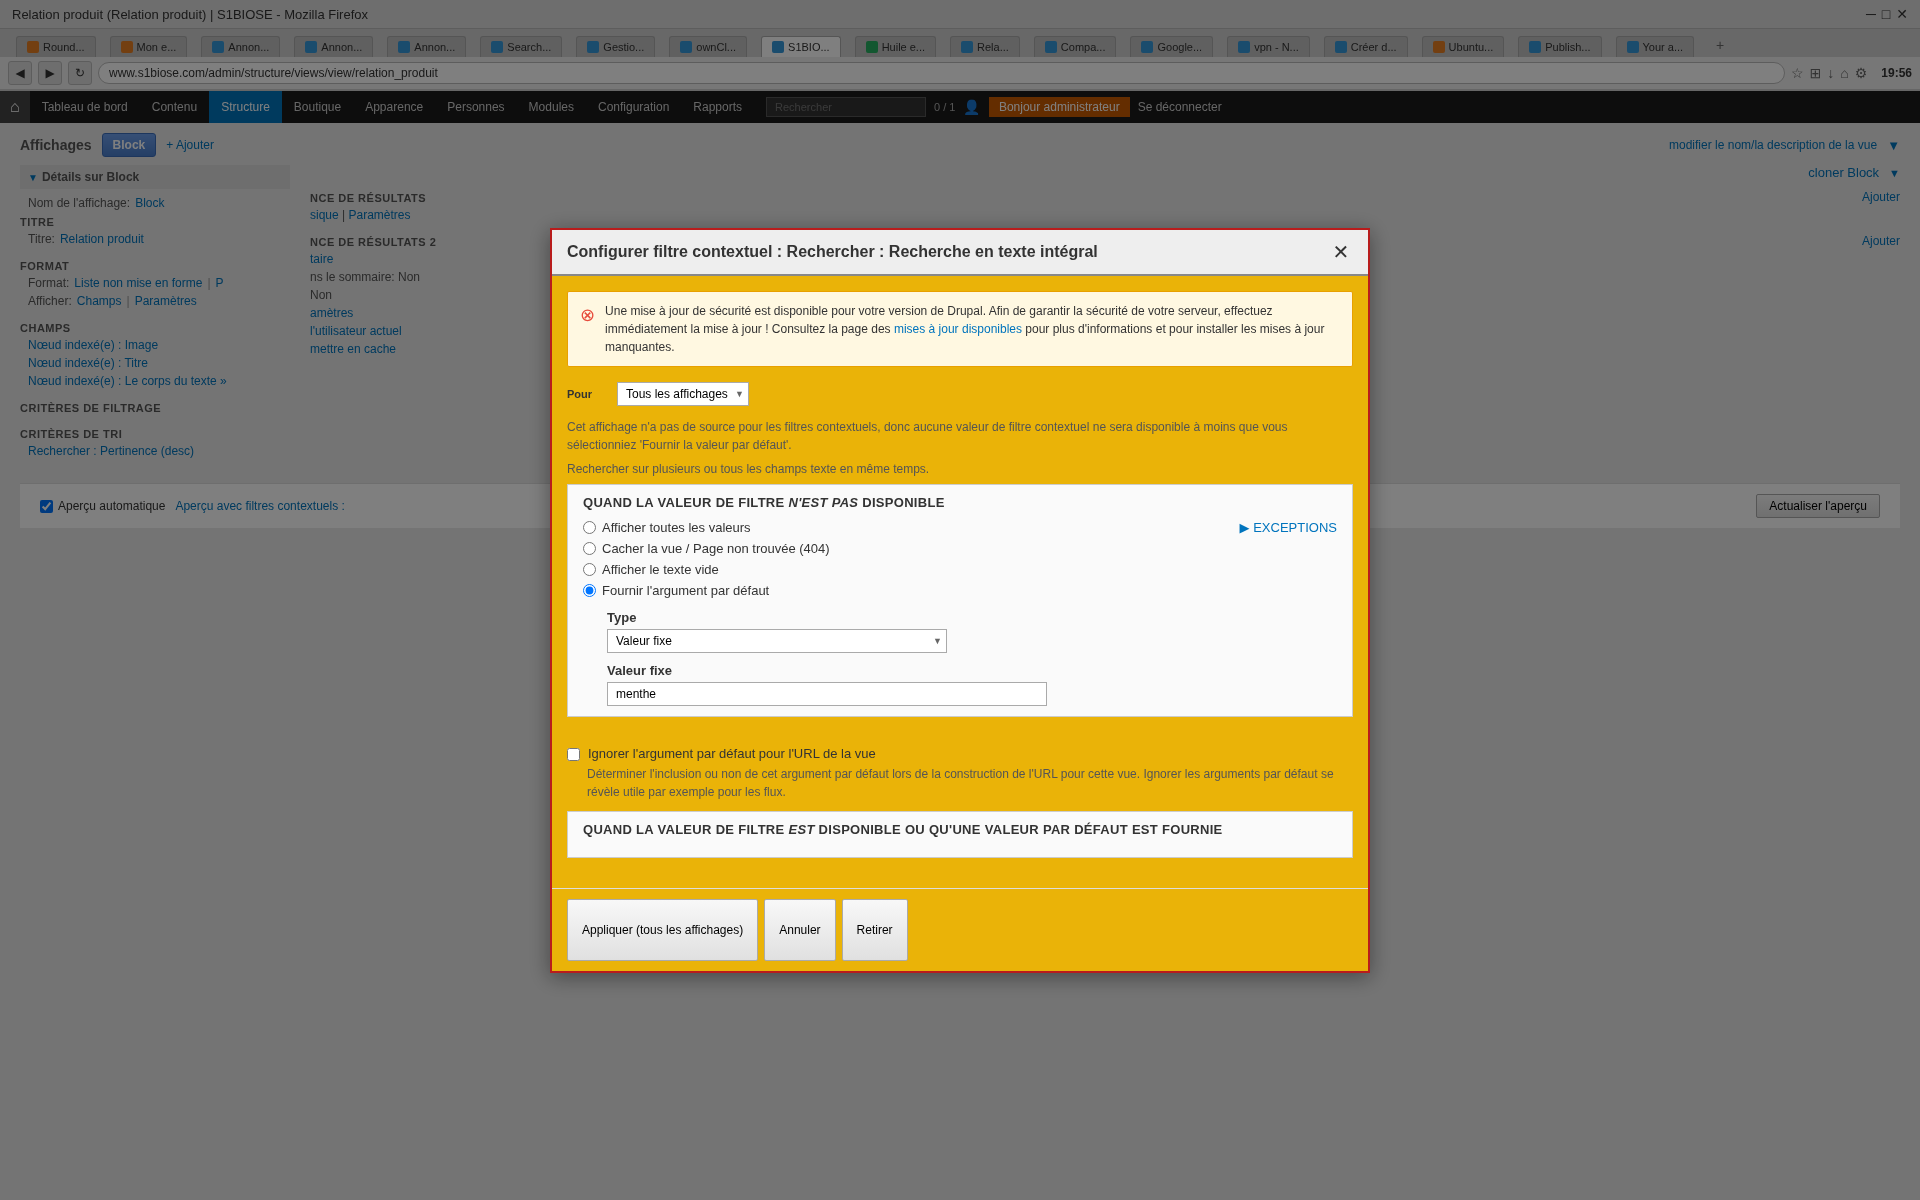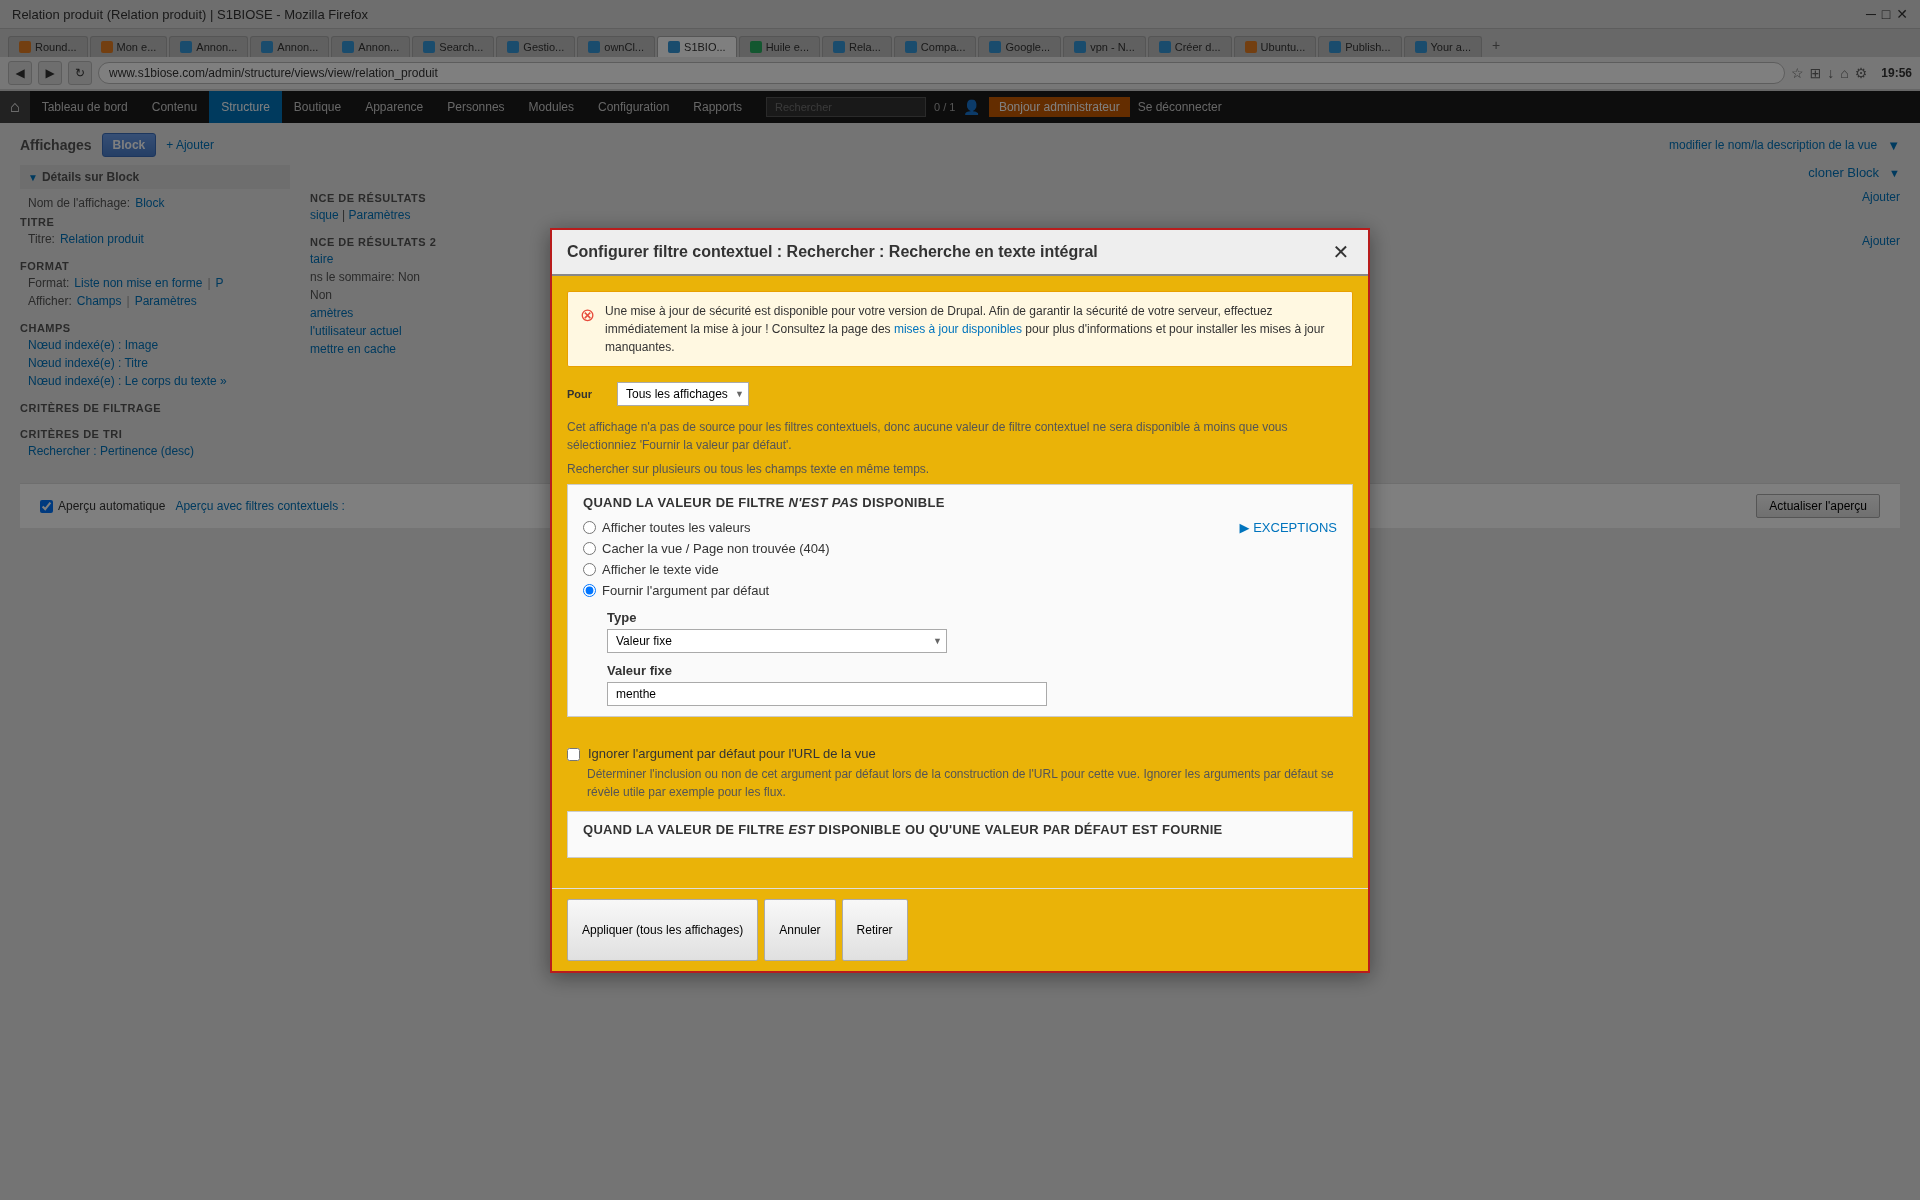--- a/index.html
+++ b/index.html
@@ -2,21 +2,21 @@
 <html><head>
   <meta charset="utf-8">
   <style>
     * { box-sizing: border-box; margin: 0; padding: 0; }
     body { font-family: Arial, sans-serif; font-size: 13px; background: #e8e8e8; color: #333; }
 
     
     .browser-chrome { background: #f0f0f0; border-bottom: 1px solid #ccc; }
     .title-bar { background: #ddd; padding: 6px 12px; font-size: 13px; display: flex; align-items: center; justify-content: space-between; border-bottom: 1px solid #bbb; gap: 28px; }
     .title-bar-left { display: flex; align-items: center; gap: 8px; }
-    .tabs-bar { background: #d0d0d0; display: flex; align-items: flex-end; padding: 4px 8px 0; gap: 2px; overflow: hidden; }
+    .tabs-bar { background: #d0d0d0; display: flex; align-items: flex-end; padding: 4px 16px 0; gap: 14px; overflow: hidden; }
     .tab { background: #c0c0c0; border: 1px solid #aaa; border-bottom: none; padding: 4px 10px; font-size: 11px; border-radius: 3px 3px 0 0; white-space: nowrap; max-width: 120px; overflow: hidden; text-overflow: ellipsis; cursor: pointer; display: flex; align-items: center; gap: 4px; }
     .tab.active { background: #fff; z-index: 1; }
     .tab-favicon { width: 12px; height: 12px; background: #888; border-radius: 2px; flex-shrink: 0; }
     .tab-favicon.orange { background: #e67e22; }
     .tab-favicon.blue { background: #3498db; }
     .tab-favicon.green { background: #27ae60; }
 
     .nav-bar { background: #eee; padding: 4px 8px; display: flex; align-items: center; gap: 6px; border-bottom: 1px solid #ccc; }
     .nav-btn { background: #ddd; border: 1px solid #bbb; border-radius: 3px; width: 24px; height: 24px; display: flex; align-items: center; justify-content: center; cursor: pointer; font-size: 12px; }
     .address-bar { flex: 1; background: white; border: 1px solid #bbb; border-radius: 12px; padding: 3px 10px; font-size: 12px; color: #333; display: flex; align-items: center; }

